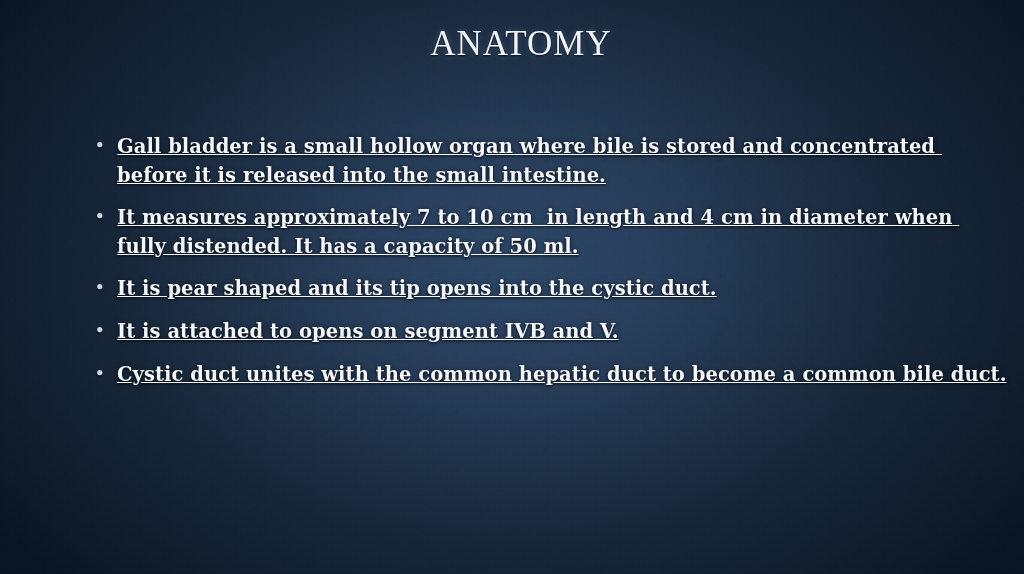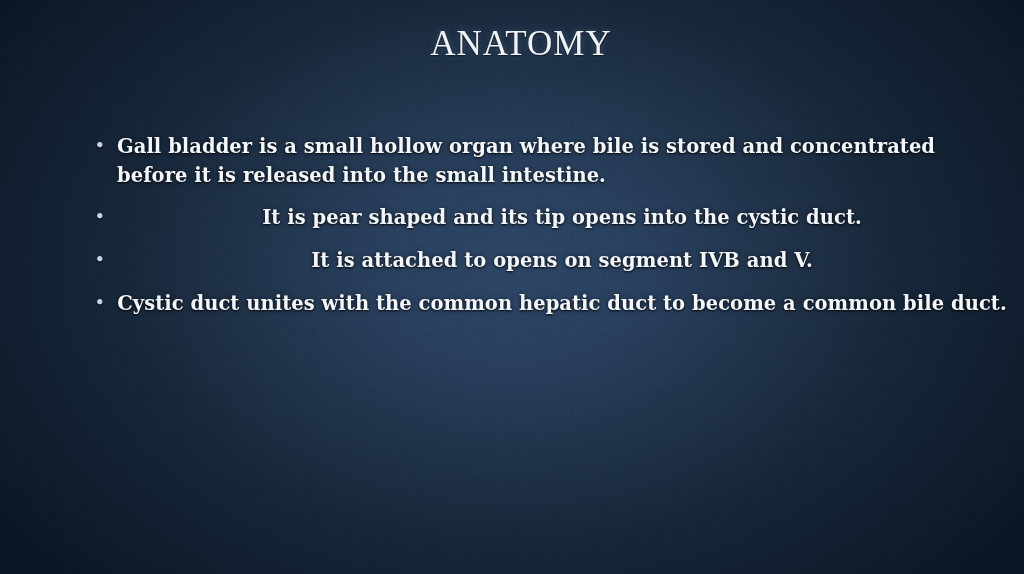--- a/index.html
+++ b/index.html
@@ -102,55 +102,56 @@
     font-family: "DejaVu Serif", "Liberation Serif", serif;
     font-weight: 700;
     font-size: 19.5px;
     line-height: 29px;
     color: #f3f6fa;
     text-shadow:
       0 1px 2px rgba(0,0,0,0.80),
       0 0 5px rgba(0,0,0,0.45);
     letter-spacing: 0.05px;
     white-space: pre-wrap;
+    text-decoration: underline;
   }
 
   .bullet-item::before {
     content: "\2022";
     position: absolute;
     left: 4px;
     top: -1px;
     font-size: 15px;
     line-height: 29px;
     color: #c9d6e4;
     text-shadow: 0 1px 2px rgba(0,0,0,0.75);
   }
 
   .bullet-item.tight {
     margin-bottom: 14px;
-    text-align: center;
   }
 </style>
 </head>
 <body>
 
 <div id="slide">
 
   <div class="bg-radial"></div>
   <div class="bg-texture"></div>
   <div class="bg-noise"></div>
 
   <div class="content">
 
     <div class="slide-title">Anatomy</div>
 
     <div class="bullet-list">
 
       <div class="bullet-item">Gall bladder is a small hollow organ where bile is stored and concentrated before it is released into the small intestine.</div>
 
+      <div class="bullet-item">It measures approximately 7 to 10 cm  in length and 4 cm in diameter when fully distended. It has a capacity of 50 ml.</div>
 
       <div class="bullet-item tight">It is pear shaped and its tip opens into the cystic duct.</div>
 
 
       <div class="bullet-item tight">It is attached to opens on segment IVB and V.</div>
 
       <div class="bullet-item tight">Cystic duct unites with the common hepatic duct to become a common bile duct.</div>
 
     </div>
 

